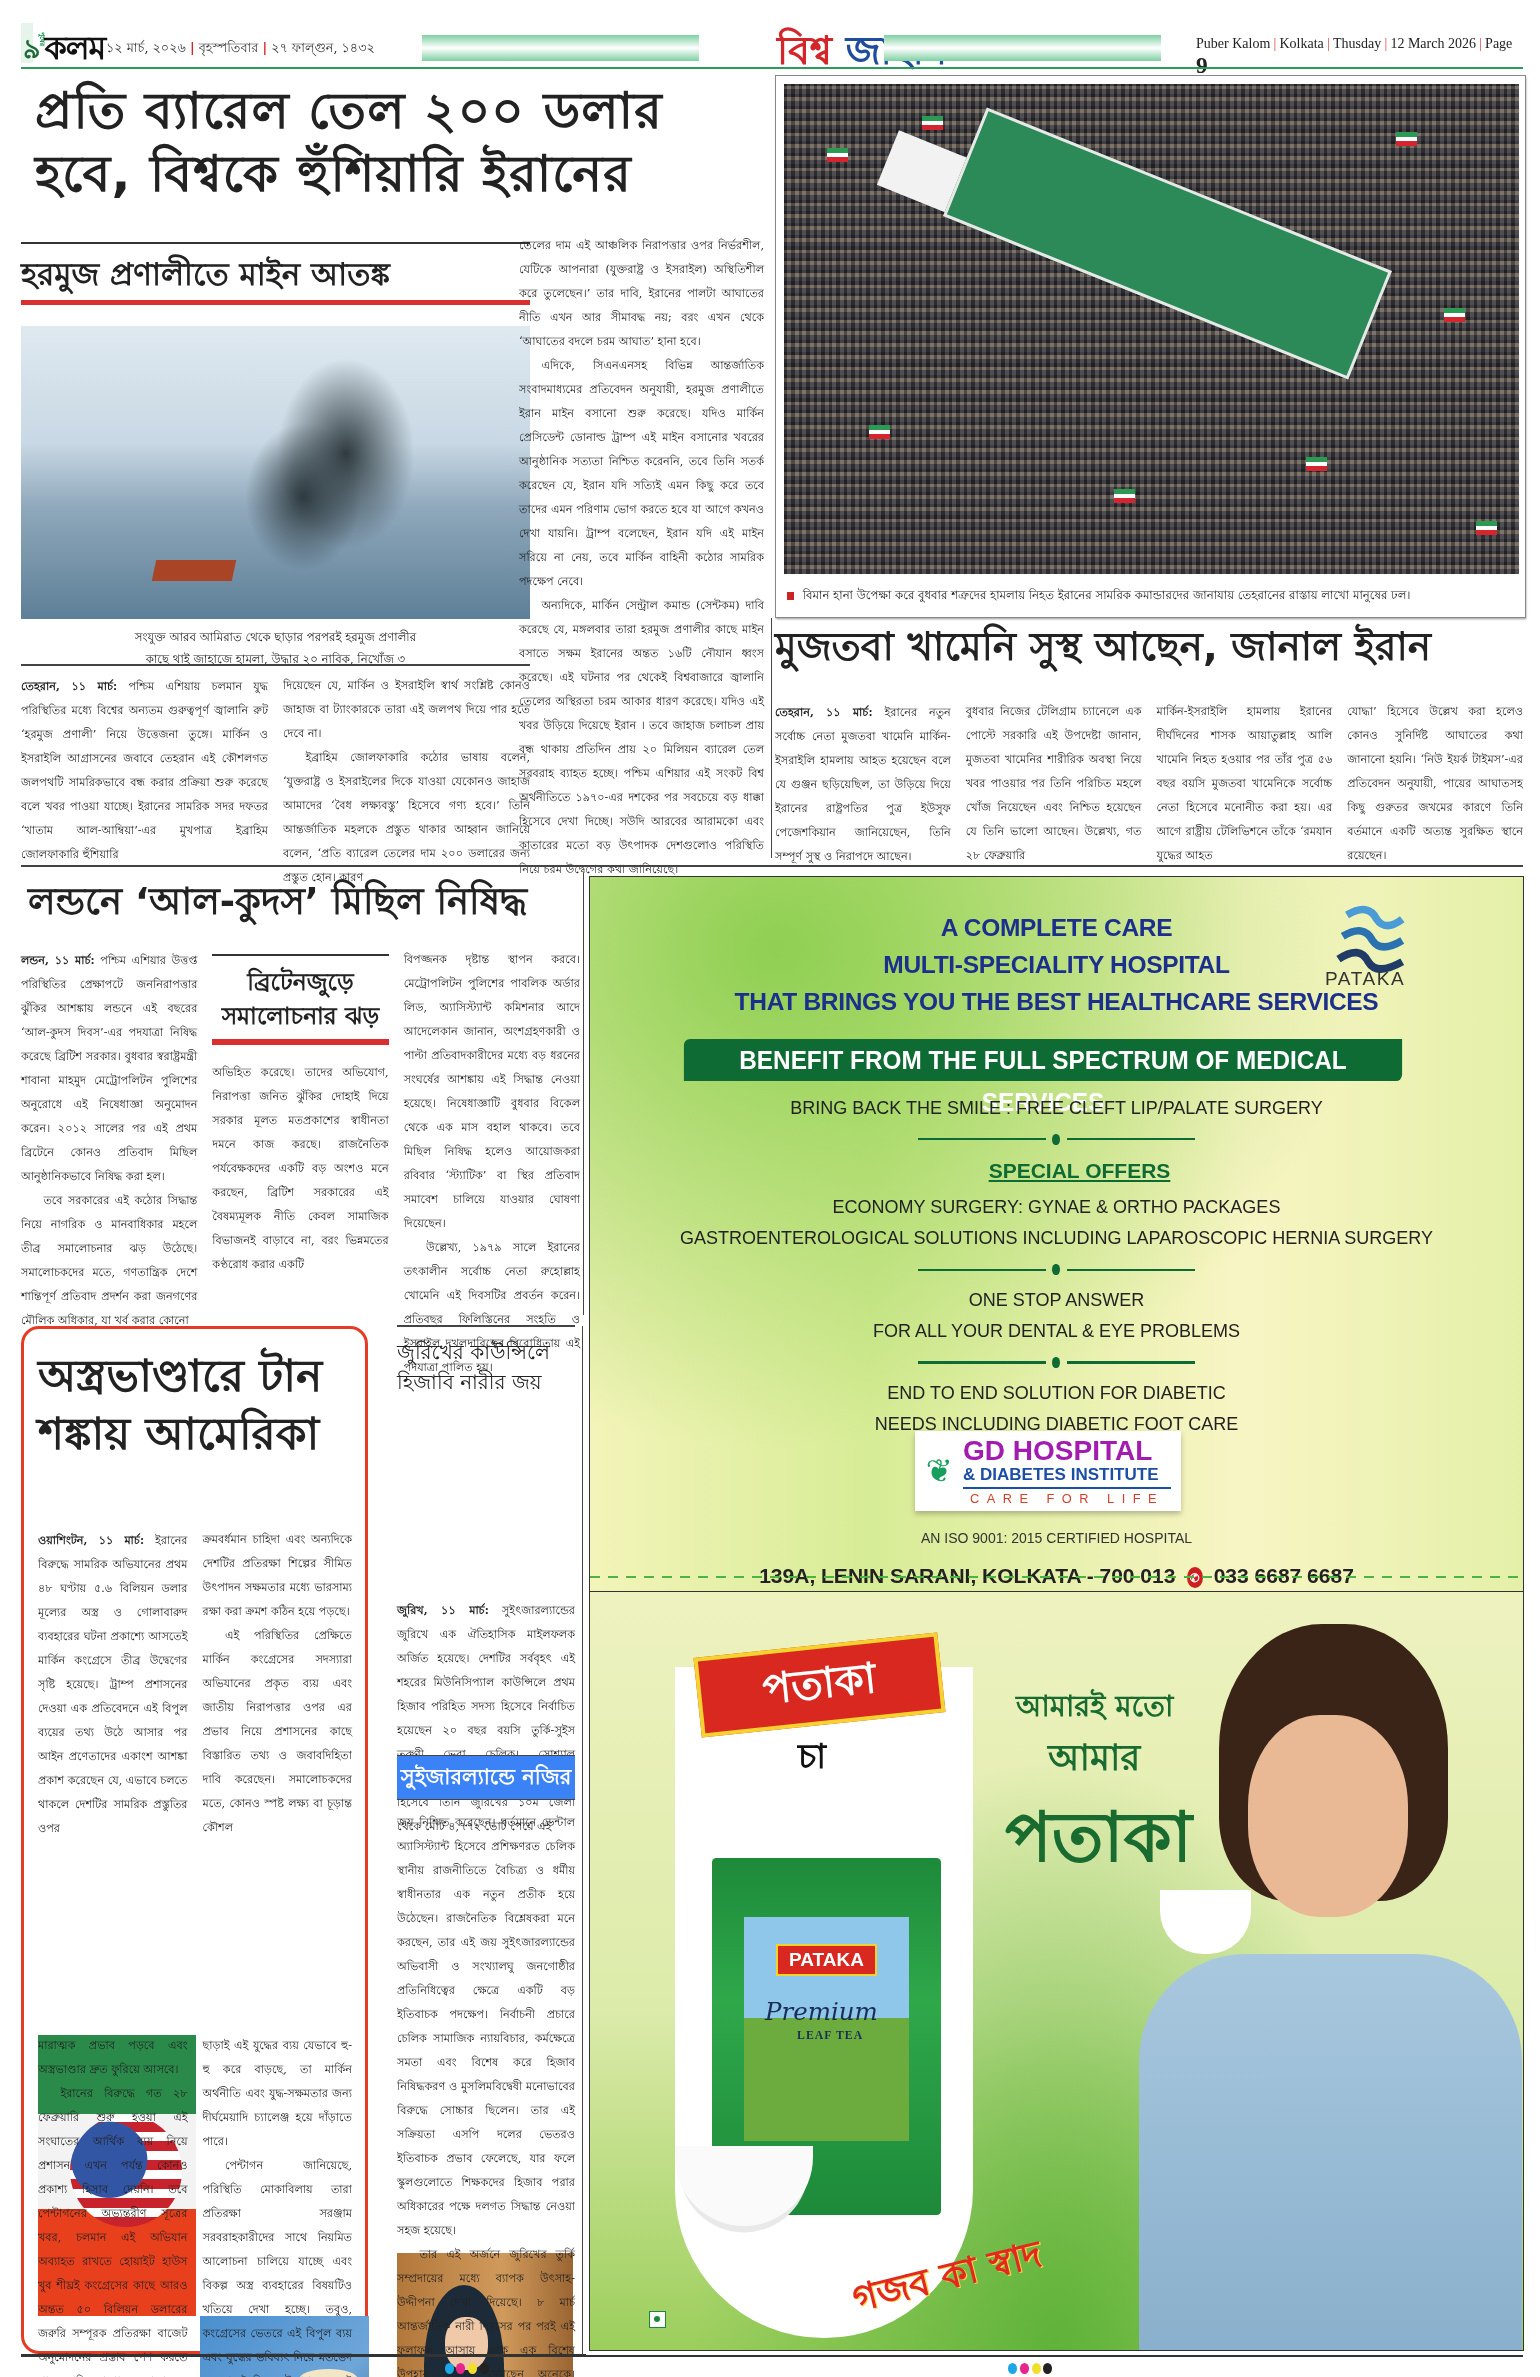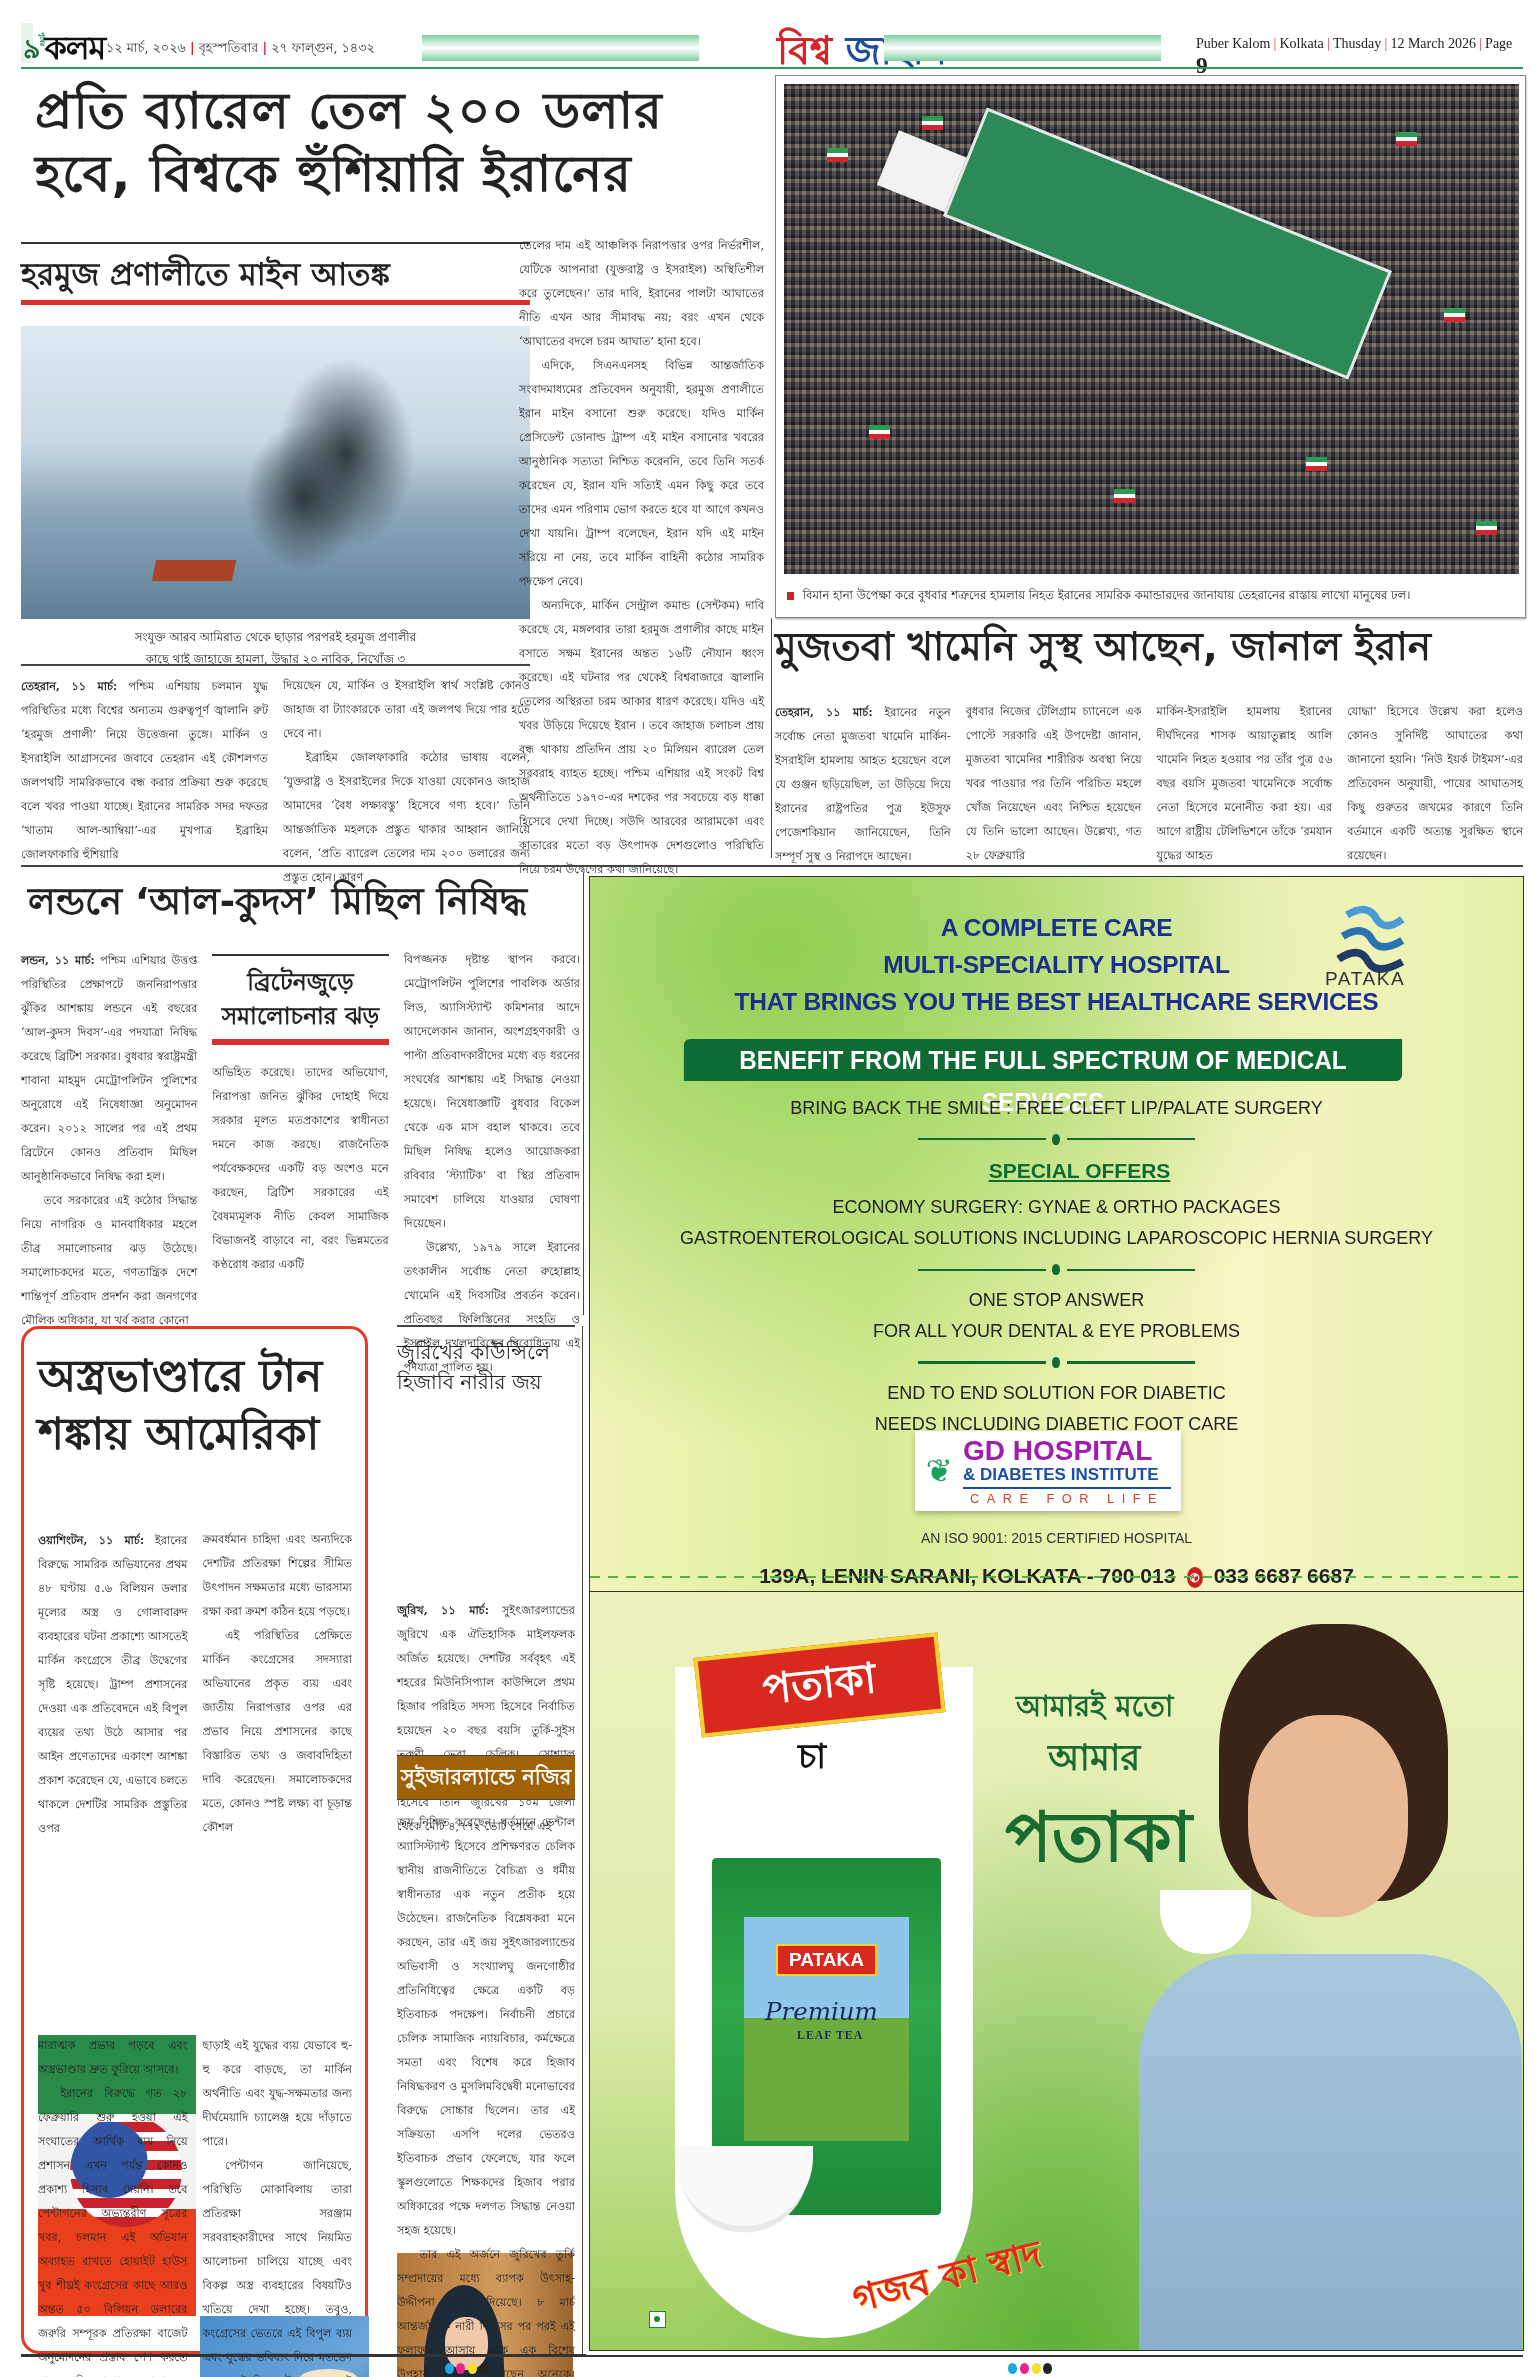--- a/index.html
+++ b/index.html
@@ -85,21 +85,21 @@
   .trump-hair { position: absolute; left: 99px; top: 53px; width: 59px; height: 21px; border-radius: 50% 50% 30% 30%; background: #f2e6c6; }
   .weapons-body-2 { left: 38px; top: 2034px; width: 314px; }
 
   
   .zurich-top-rule { left: 397px; top: 1325px; width: 178px; height: 1.6px; background: #444; }
   .zurich-head { left: 397px; top: 1337px; width: 181px; font-size: 20px; line-height: 1.5; font-weight: normal; }
   .zurich-photo { left: 397px; top: 1398px; width: 176px; height: 196px; background: linear-gradient(90deg, #b2773b, #d09a5c 60%, #9b6533); }
   .hijab { position: absolute; left: 27px; top: 32px; width: 80px; height: 160px; border-radius: 50% 50% 10% 10%; background: #1d2b38; }
   .face { position: absolute; left: 48px; top: 64px; width: 43px; height: 53px; border-radius: 45%; background: #f0c9a8; }
   .zurich-body { left: 397px; top: 1598px; width: 178px; }
-  .swiss-banner { left: 397px; top: 1755px; width: 178px; height: 45px; background: #a16207; border-top: 1.6px solid #444; border-bottom: 1.6px solid #444; }
+  .swiss-banner { left: 397px; top: 1755px; width: 178px; height: 45px; background: #3b82f6; border-top: 1.6px solid #444; border-bottom: 1.6px solid #444; }
   .swiss-banner span { display: block; color: #fff; font: bold 21px/42px "DejaVu Sans", sans-serif; text-align: center; }
   .zurich-body-2 { left: 397px; top: 1811px; width: 178px; }
   .zurich-vline { left: 582px; top: 1326px; height: 1028px; }
 
   
   .bottom-rule { left: 21px; top: 2354px; width: 565px; height: 3.2px; background: #333; }
   .bottom-rule-r { left: 586px; top: 2355px; width: 937px; height: 1.6px; background: #333; }
   .reg { position: absolute; top: 2363px; width: 9px; height: 10.7px; border-radius: 50%; }
 
   

